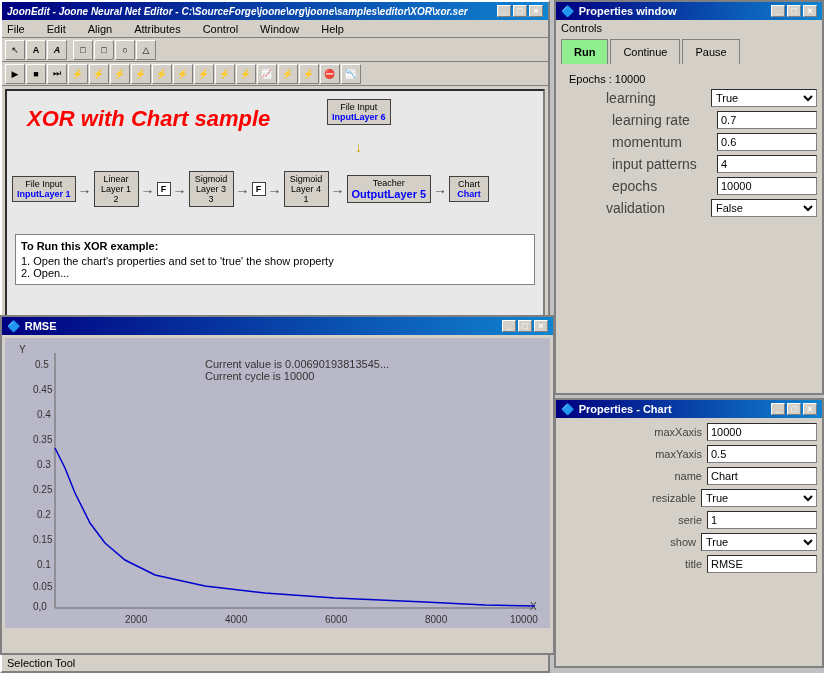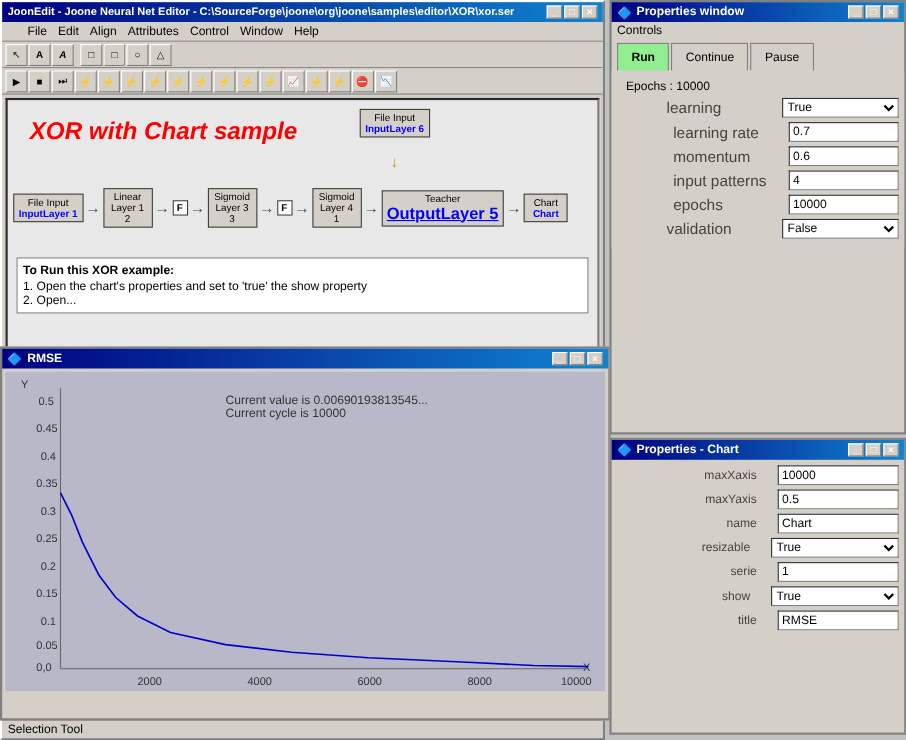--- a/index.html
+++ b/index.html
@@ -35,22 +35,22 @@
       border-left: 1px solid #fff;
       font-size: 9px;
       display: flex; align-items: center; justify-content: center;
       cursor: pointer;
     }
 
     
     .menu-bar {
       background: #d4d0c8;
       display: flex;
-      gap: 10px;
-      padding: 2px 23px;
+      gap: 22px;
+      padding: 2px 5px;
       border-bottom: 1px solid #808080;
       height: 18px;
       align-items: center;
     }
     .menu-item { font-size: 11px; cursor: pointer; }
 
     
     .toolbar {
       background: #d4d0c8;
       display: flex;
@@ -306,21 +306,21 @@
     .pc-row {
       display: flex;
       align-items: center;
       margin-bottom: 4px;
       justify-content: flex-end;
     }
     .pc-label {
       font-size: 11px;
       color: #444;
       text-align: right;
-      margin-right: 19px;
+      margin-right: 5px;
       min-width: 80px;
     }
     .pc-input {
       width: 110px;
       height: 18px;
       background: white;
       border: 1px inset #808080;
       font-size: 11px;
       padding: 1px 3px;
     }
@@ -346,21 +346,21 @@
     .chart-svg {
       width: 100%;
       height: 100%;
     }
   </style>
 </head>
 <body>
 
 <div class="main-window">
   <div class="title-bar">
-    <span style="font-size:10px;overflow:hidden;white-space:nowrap;max-width:490px;">JoonEdit - Joone Neural Net Editor - C:\SourceForge\joone\org\joone\samples\editor\XOR\xor.ser</span>
+    <span style="font-size:10px;overflow:hidden;white-space:nowrap;max-width:490px;font-style:italic;">JoonEdit - Joone Neural Net Editor - C:\SourceForge\joone\org\joone\samples\editor\XOR\xor.ser</span>
     <div class="title-bar-buttons">
       <div class="title-btn">_</div>
       <div class="title-btn">□</div>
       <div class="title-btn">×</div>
     </div>
   </div>
 
   <div class="menu-bar">
     <span class="menu-item">File</span>
     <span class="menu-item">Edit</span>
@@ -442,21 +442,21 @@
 
       <div class="nn-node" style="min-width:45px;">
         <div style="font-size:9px;">Sigmoid</div>
         <div style="font-size:9px;">Layer 4</div>
         <div style="font-size:9px;">1</div>
       </div>
       <div class="nn-arrow">→</div>
 
       <div class="nn-node" style="min-width:50px;">
         <div style="font-size:9px;">Teacher</div>
-        <div style="color:blue;font-weight:bold;font-size:15px;text-decoration:underline;">OutputLayer 5</div>
+        <div style="color:blue;font-weight:bold;font-size:11px;">OutputLayer 5</div>
       </div>
       <div class="nn-arrow">→</div>
 
       <div class="chart-node">
         <div style="font-size:9px;">Chart</div>
         <div style="color:blue;font-weight:bold;font-size:9px;">Chart</div>
       </div>
     </div>
 
     <div class="instructions-box" style="position:absolute;top:140px;left:5px;right:5px;">

